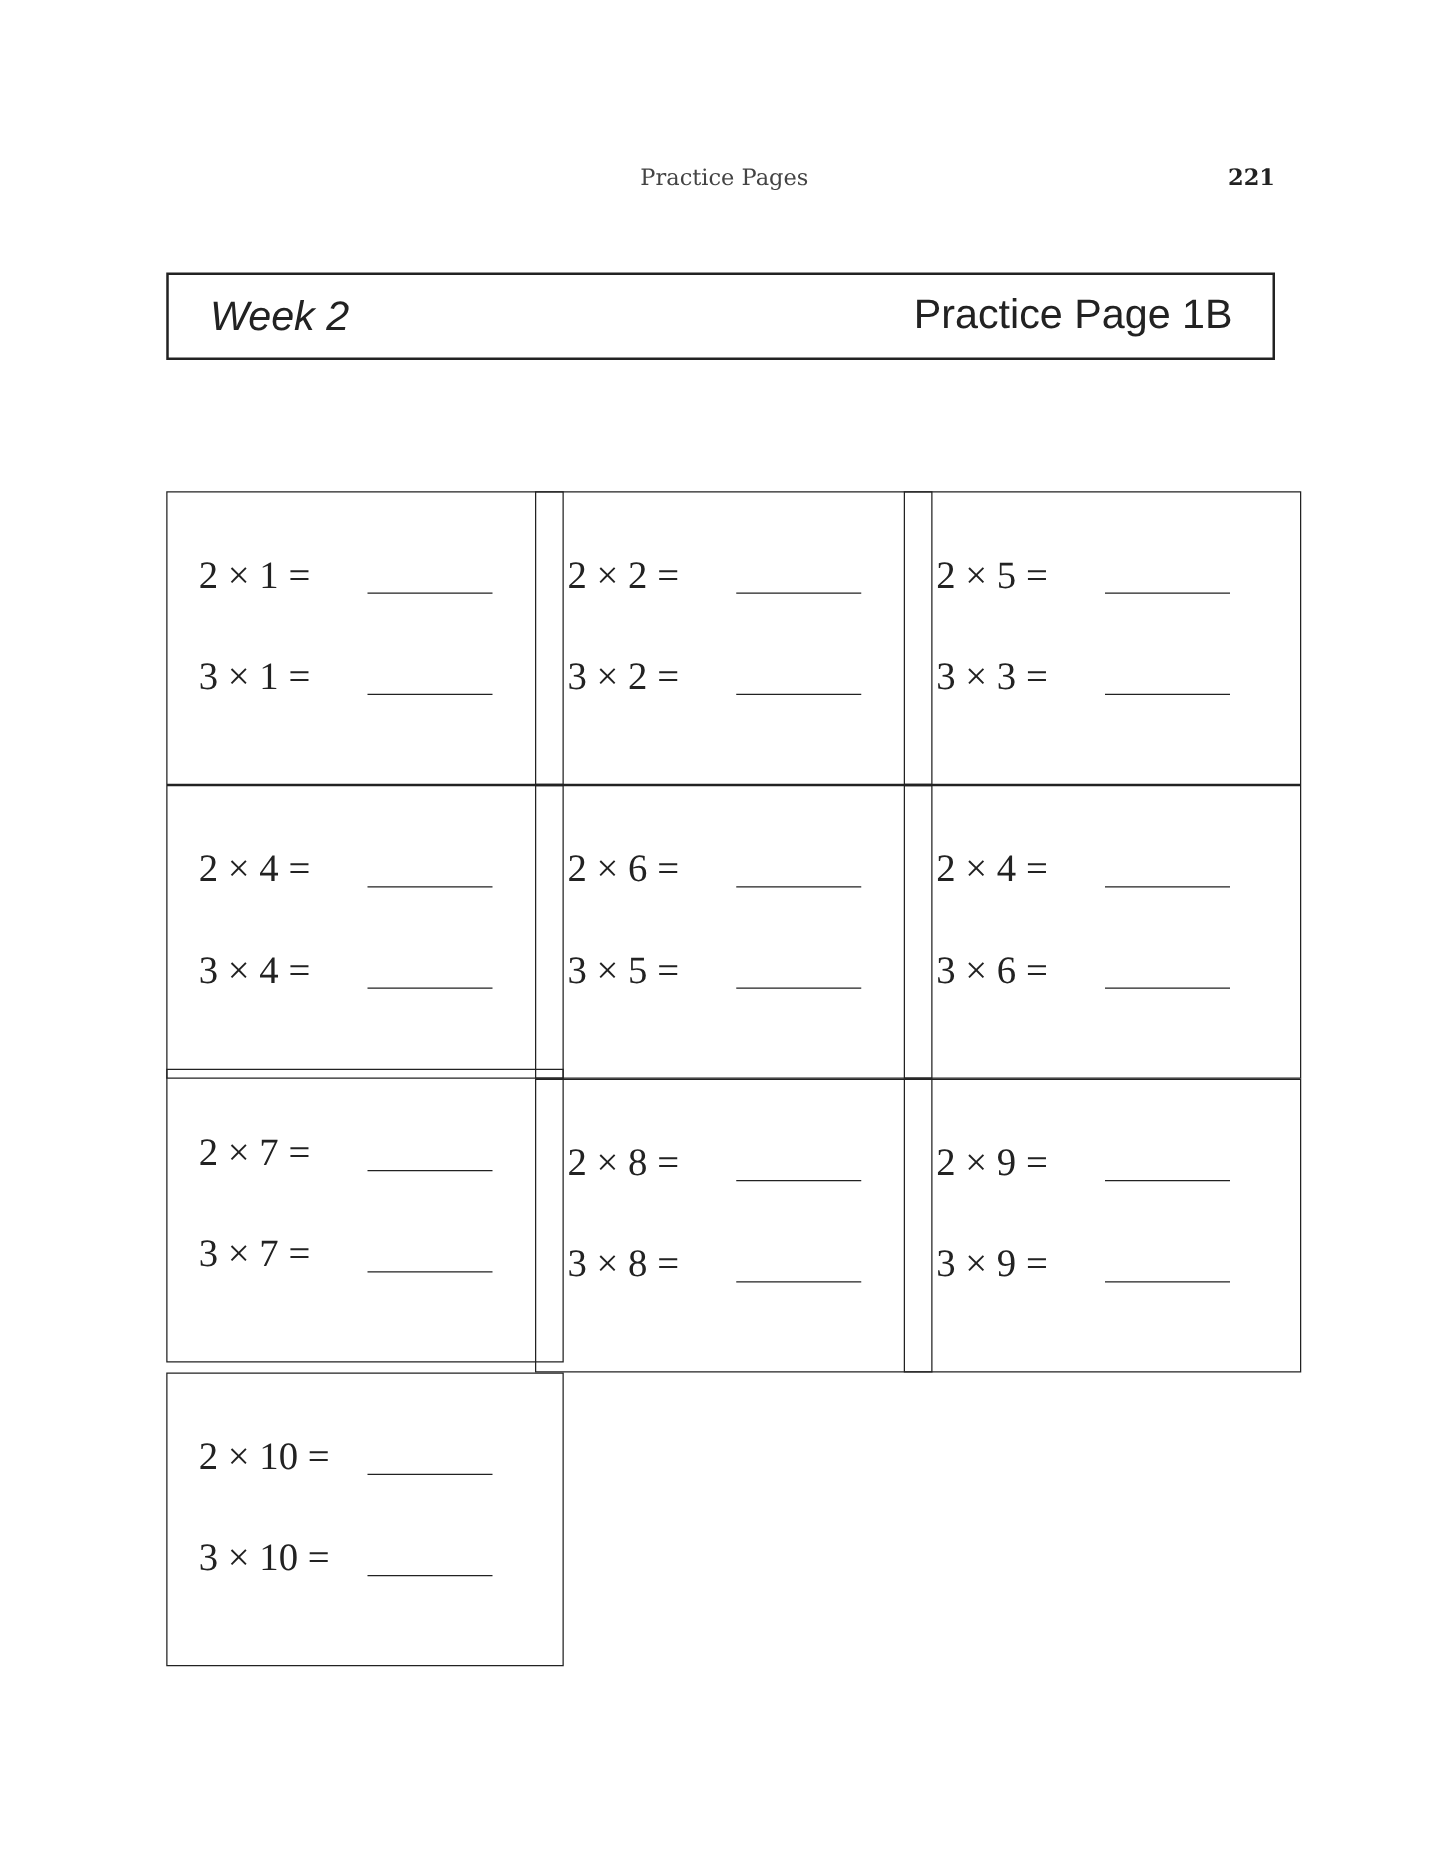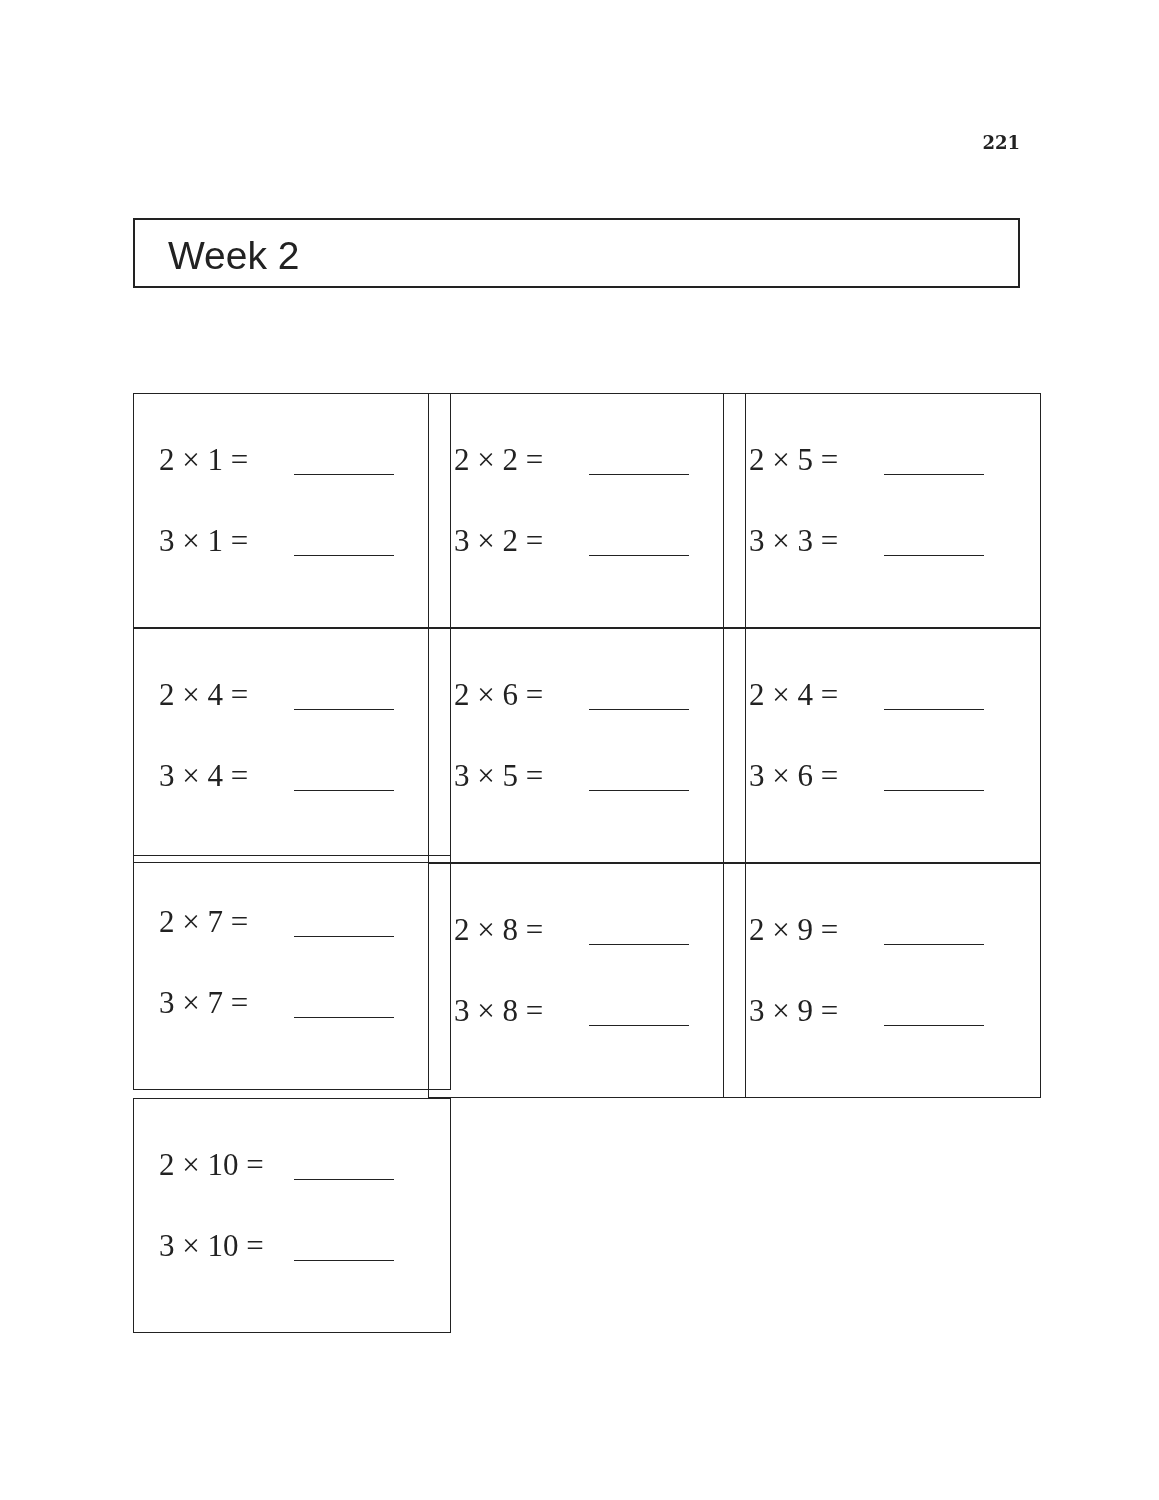--- a/index.html
+++ b/index.html
@@ -1,36 +1,38 @@
 <!DOCTYPE html>
 <html><head>
 <meta charset="utf-8">
 <style>
   html, body { margin:0; padding:0; background:#fff; }
   body { width:1159px; height:1500px; position:relative; color:#222; }
   .running-head { position:absolute; top:130px; left:0; width:1159px; height:30px; font-family:"DejaVu Serif", serif; }
   .rh-title { position:absolute; left:0; width:1159px; text-align:center; font-size:18px; color:#444; top:2px; }
   .rh-page { position:absolute; right:139px; font-size:18px; font-weight:bold; color:#222; top:2px; }
   .title-box { position:absolute; left:133px; top:218px; width:883px; height:66px; border:2px solid #222; font-family:"Liberation Sans", sans-serif; }
-  .tb-left { position:absolute; left:33px; top:14px; font-size:39px; }
+  .tb-left { position:absolute; left:33px; top:14px; font-size:33px;font-style:italic; }
   .tb-right { position:absolute; right:32px; top:12px; font-size:33px; }
   .grid { position:absolute; left:133px; top:393px; font-family:"Liberation Sans", sans-serif; }
   .cell { position:absolute; width:318px; height:235px; box-sizing:border-box; border:1.5px solid #222;font-family:Liberation Serif, serif; }
   .prob { position:absolute; left:25px; font-size:31px; white-space:nowrap; }
   .blank { position:absolute; left:160px; width:100px; height:0; border-bottom:1.5px solid #222; }
 </style>
 </head>
 <body>
 
 <div class="running-head">
+  <div class="rh-title">Practice Pages</div>
   <div class="rh-page">221</div>
 </div>
 
 <div class="title-box">
   <div class="tb-left">Week 2</div>
+  <div class="tb-right">Practice Page 1B</div>
 </div>
 
 <div class="grid" id="grid">
     <div class="cell" style="left: 0px; top: 0px;">
       <div class="prob" style="top: 48px;">2 × 1 =</div>
       <div class="blank" style="top: 80px;"></div>
       <div class="prob" style="top: 129px;">3 × 1 =</div>
       <div class="blank" style="top: 161px;"></div>
     </div>
     <div class="cell" style="left: 295px; top: 0px;">

